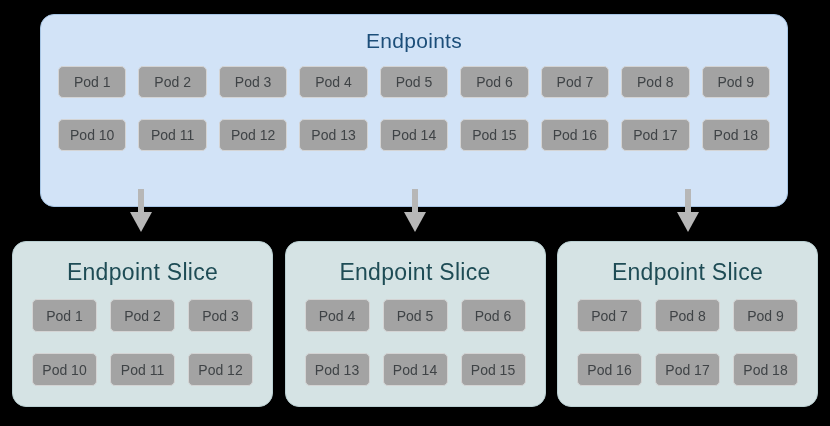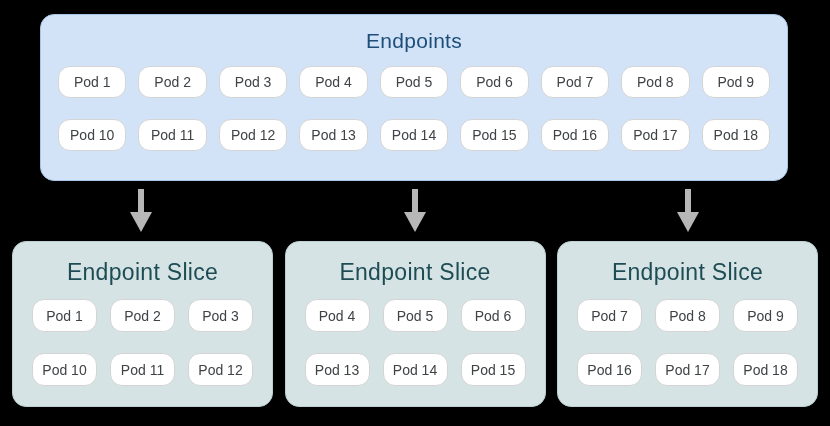--- a/index.html
+++ b/index.html
@@ -9,21 +9,21 @@
     height: 426px;
     background: #000000;
     font-family: "Liberation Sans", sans-serif;
     overflow: hidden;
   }
 
   
   .endpoints-box {
     position: absolute;
     left: 40px; top: 14px;
-    width: 748px; height: 167px;
+    width: 748px; height: 193px;
     background: #d2e3f7;
     border: 1.5px solid #a7c5e4;
     border-radius: 14px;
     box-sizing: border-box;
   }
   .endpoints-title {
     text-align: center;
     padding-top: 14px;
     font-size: 21px;
     color: #1c4e79;
@@ -31,23 +31,23 @@
   }
   .endpoints-grid {
     display: grid;
     grid-template-columns: repeat(9, 1fr);
     gap: 21px 12px;
     margin: 13px 17px 0 17px;
   }
 
   
   .pod {
-    background: #ffffff;
+    background: #a3a3a3;
     border: 1px solid #d4d4d4;
-    border-radius: 12px;
+    border-radius: 5px;
     height: 32px;
     display: flex;
     align-items: center;
     justify-content: center;
     font-size: 14px;
     color: #3f4346;
     box-sizing: border-box;
     white-space: nowrap;
   }
 

